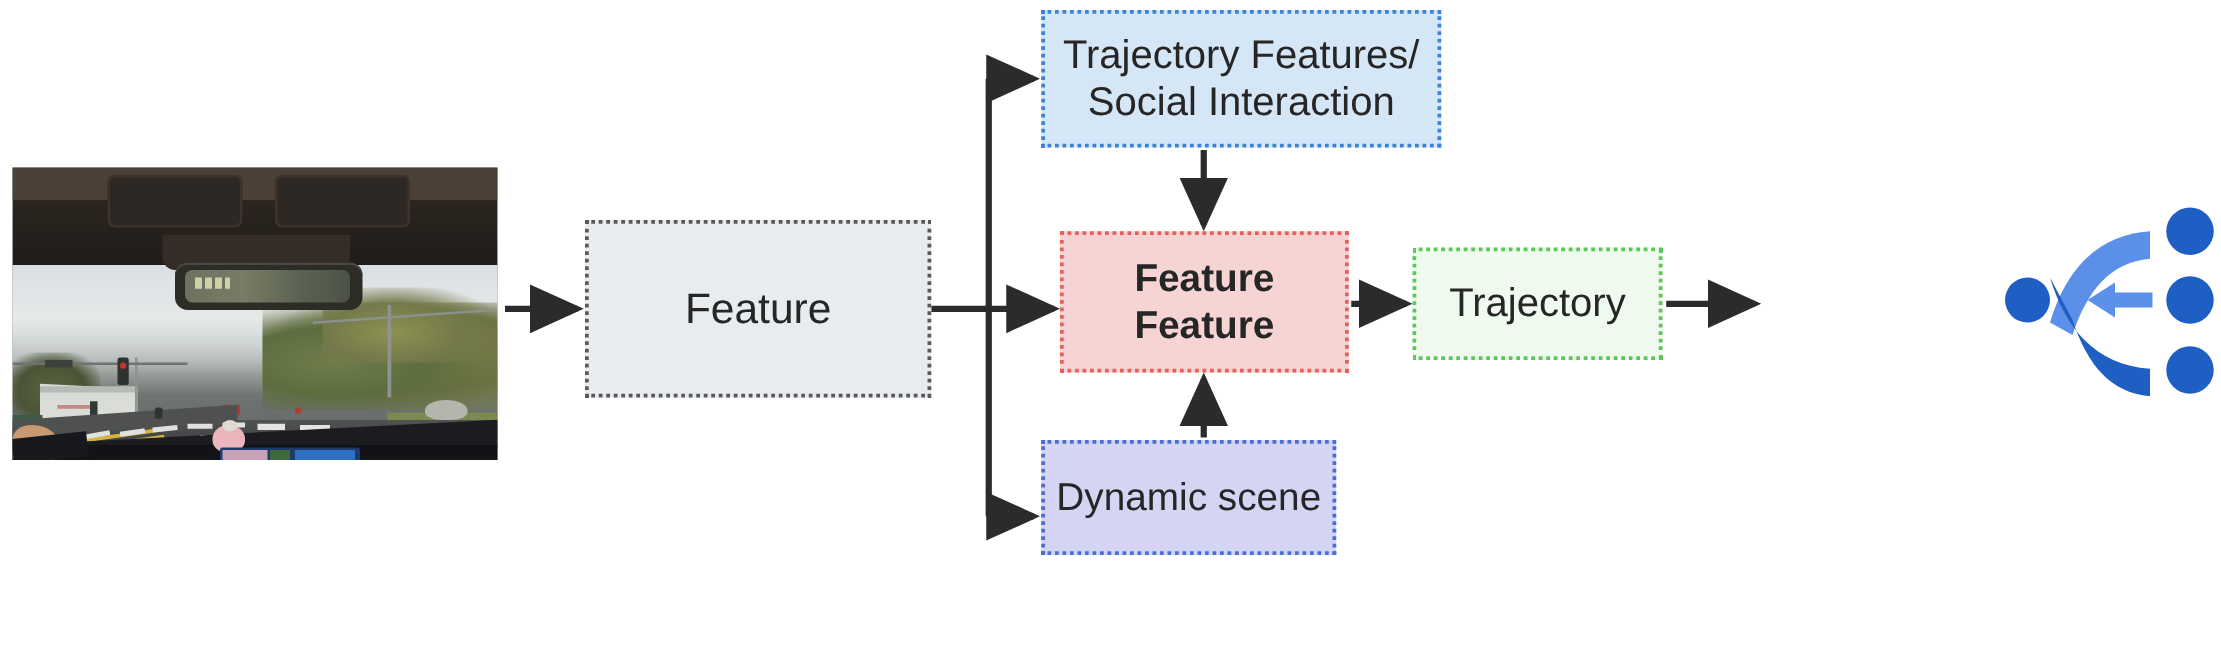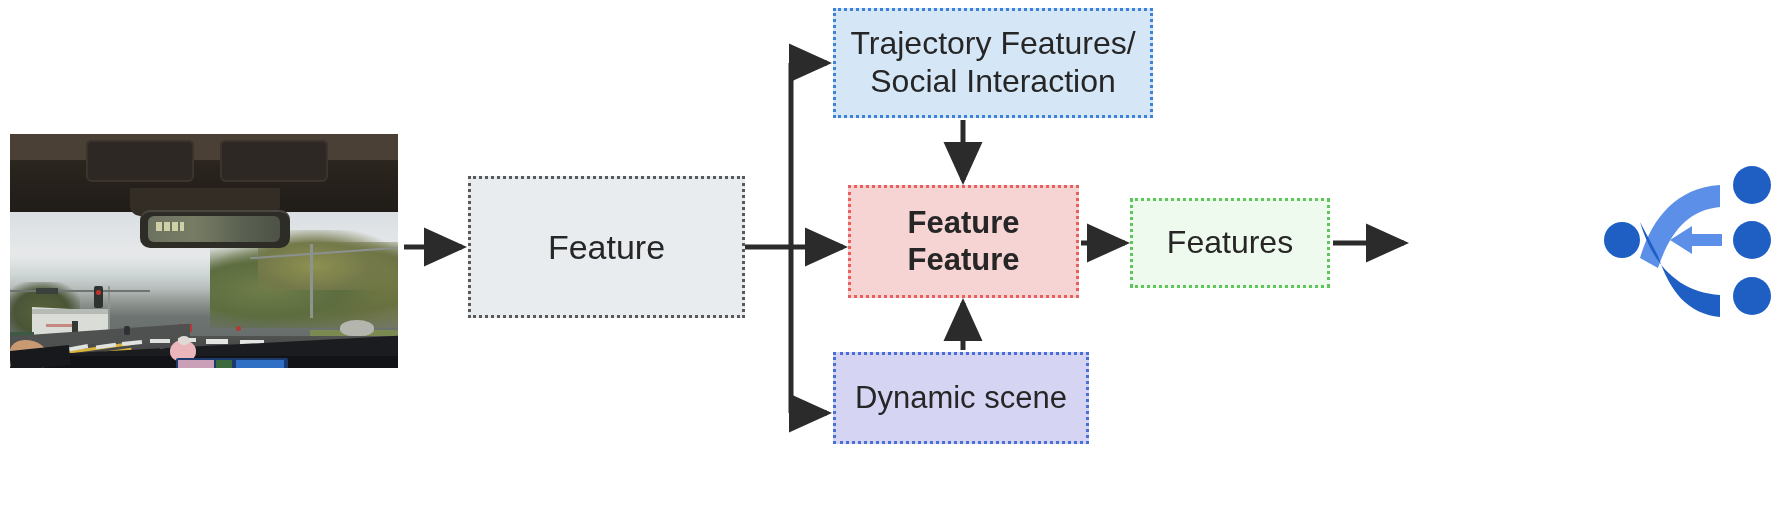--- a/index.html
+++ b/index.html
@@ -16,21 +16,21 @@
 
   
   #trajectory-box{left:833px;top:8px;width:320px;height:110px;
     background:#d5e6f6;border:3px dotted #3d82d6;font-size:32px;}
 
   
   #feature-fusion{left:848px;top:185px;width:231px;height:113px;
     background:#f7d4d4;border:3px dotted #e8605d;font-size:31px;font-weight:bold;}
 
   
-  #dynamic-box{left:833px;top:352px;width:256px;height:92px;
+  #dynamic-box{left:833px;top:352px;width:236px;height:92px;
     background:#d5d4f3;border:3px dotted #4a6fd4;font-size:31px;}
 
   
   #predictor{left:1130px;top:198px;width:200px;height:90px;
     background:#effaee;border:3px dotted #5ec65a;font-size:32px;}
 
   
   #dashcam-photo{position:absolute;left:10px;top:134px;width:388px;height:234px;
     overflow:hidden;background:#7d8a90;}
   .ph{position:absolute;}
@@ -180,21 +180,21 @@
   </div>
 
   <div class="node" id="dynamic-box">
     <div>
       <span>Dynamic scene</span>
     </div>
   </div>
 
   <div class="node" id="predictor">
     <div>
-      <span>Features</span>
+      <span>Trajectory</span>
     </div>
   </div>
 
   <svg id="brand-logo" viewBox="0 0 181 160" xmlns="http://www.w3.org/2000/svg">
 
     <circle cx="26" cy="80" r="18" fill="#1f5fc4"></circle>
 
     <path d="M62 108 C 74 72, 92 50, 124 47 L124 25 C 80 28, 56 58, 44 98 Z" fill="#5b8fe8"></path>
 
     <path d="M74 80 L96 66 L96 74 L126 74 L126 86 L96 86 L96 94 Z" fill="#5b8fe8"></path>

